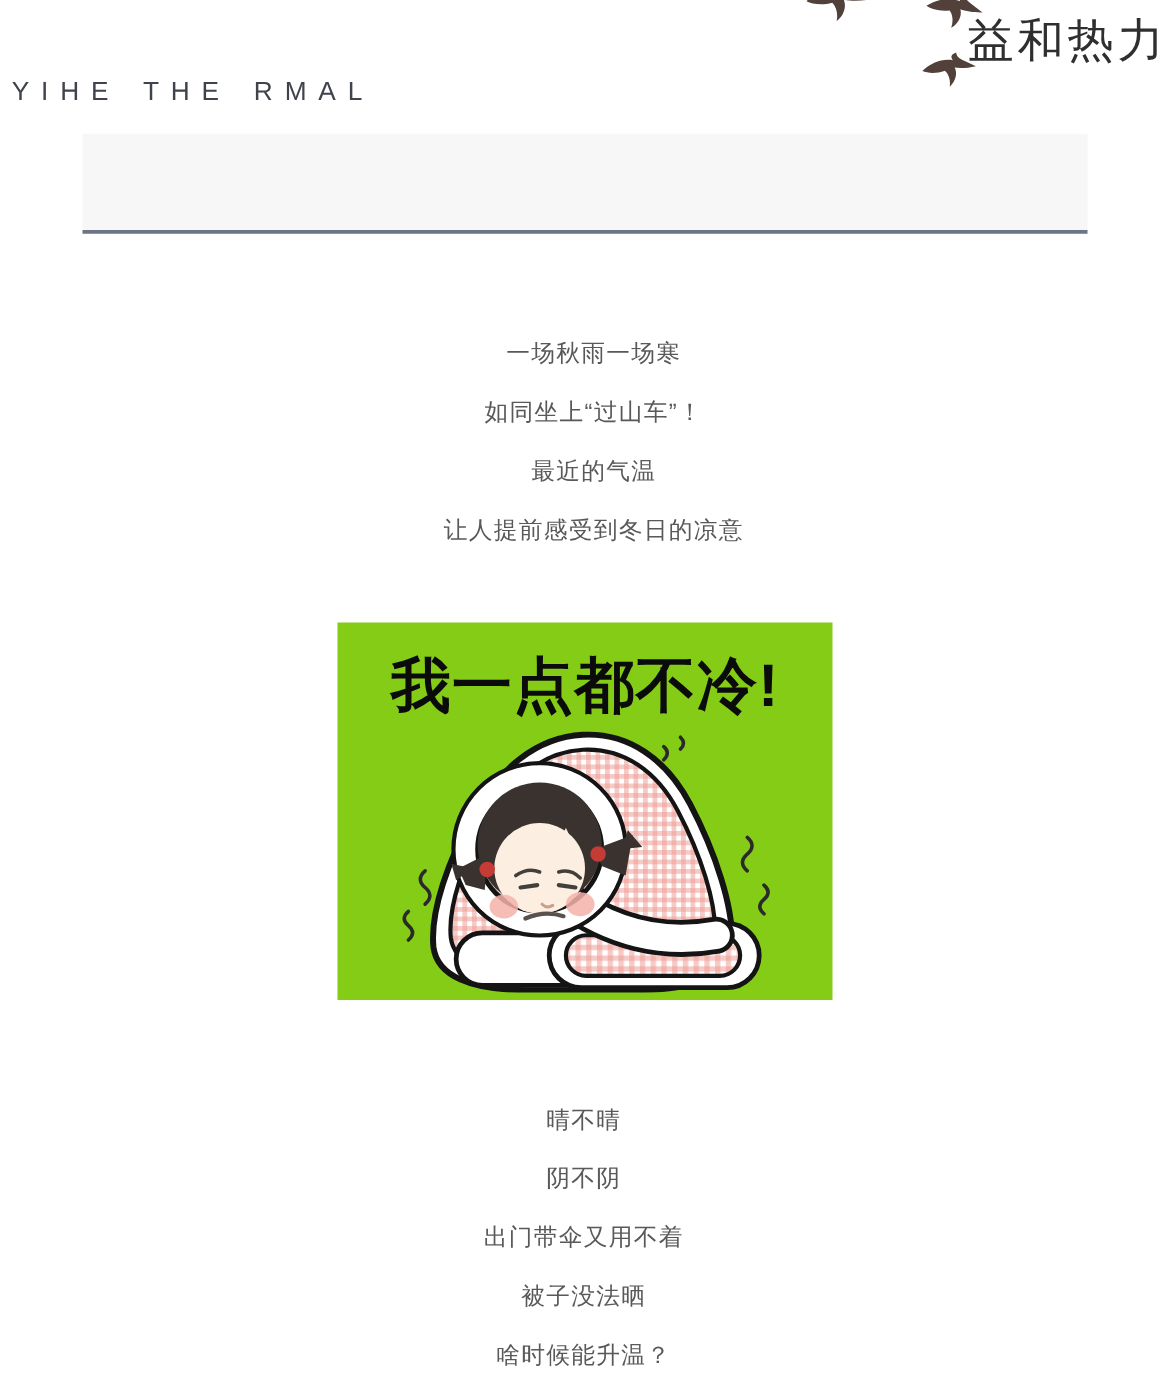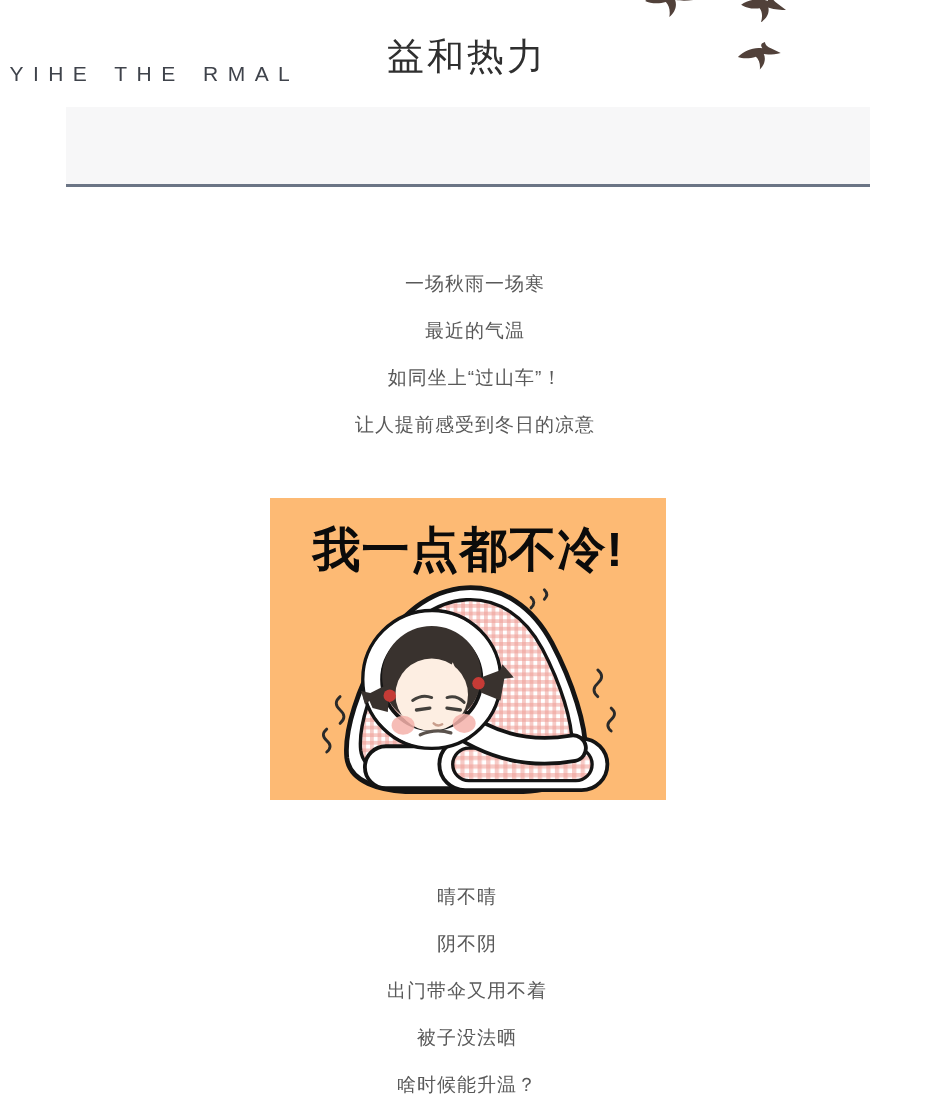--- a/index.html
+++ b/index.html
@@ -13,26 +13,25 @@
     width: 934px;
     height: 1106px;
     background: #ffffff;
     overflow: hidden;
   }
 
   
   .brand-title {
     position: absolute;
     top: 8px; left: 0; width: 100%;
-    text-align: center;
+    text-align: right;
     font-size: 37px;
     font-weight: 500;
     letter-spacing: 3px;
     color: #2f2f2f;
-    margin-top: 24px;
   }
   .brand-subtitle {
     position: absolute;
     top: 62px; left: 0; width: 100%;
     text-align: left;
     font-size: 21px;
     font-weight: 400;
     letter-spacing: 0.45em;
     word-spacing: 0.15em;
     color: #3f434b;
@@ -62,21 +61,21 @@
     letter-spacing: 1px;
   }
   .intro { top: 260px; padding-left: 16px; }
   .outro { top: 873px; }
 
   
   .meme {
     position: absolute;
     left: 270px; top: 498px;
     width: 396px; height: 302px;
-    background: #fdba74;
+    background: #84cc16;
   }
   .meme-caption {
     margin-top: 26px;
     text-align: center;
     font-size: 48px;
     line-height: 52px;
     font-weight: 900;
     letter-spacing: 1px;
     color: #0b0b0b;
   }
@@ -99,22 +98,22 @@
       <path transform="translate(14,-14) scale(1.15)" d="M1 13 C8 7 17 4 26 6 C24 3 25 1 29 0 C29 3 31 5 35 7 L44 12 C38 13 31 13 27 12 C29 17 27 23 22 27 C23 22 22 17 19 14 C12 16 5 15 1 13 Z"></path>
       <path transform="translate(112,-9) rotate(8) scale(1.05)" d="M1 13 C8 7 17 4 26 6 C24 3 25 1 29 0 C29 3 31 5 35 7 L44 12 C38 13 31 13 27 12 C29 17 27 23 22 27 C23 22 22 17 19 14 C12 16 5 15 1 13 Z"></path>
       <path transform="translate(106,44) rotate(-4)" d="M1 13 C8 7 17 4 26 6 C24 3 25 1 29 0 C29 3 31 5 35 7 L44 12 C38 13 31 13 27 12 C29 17 27 23 22 27 C23 22 22 17 19 14 C12 16 5 15 1 13 Z"></path>
     </g>
   </svg>
 
   <div class="band"></div>
 
   <div class="text-block intro">
     <p>一场秋雨一场寒</p>
+    <p>如同坐上“过山车”！</p>
     <p>最近的气温</p>
-    <p>如同坐上“过山车”！</p>
     <p>让人提前感受到冬日的凉意</p>
   </div>
 
   <figure class="meme">
     <div class="meme-caption">我一点都不冷!</div>
 
     <svg class="girl-svg" viewBox="0 0 340 220" aria-hidden="true">
       <defs>
         <pattern id="gg" width="9" height="9" patternUnits="userSpaceOnUse">
           <rect width="9" height="9" fill="#ffffff"></rect>

